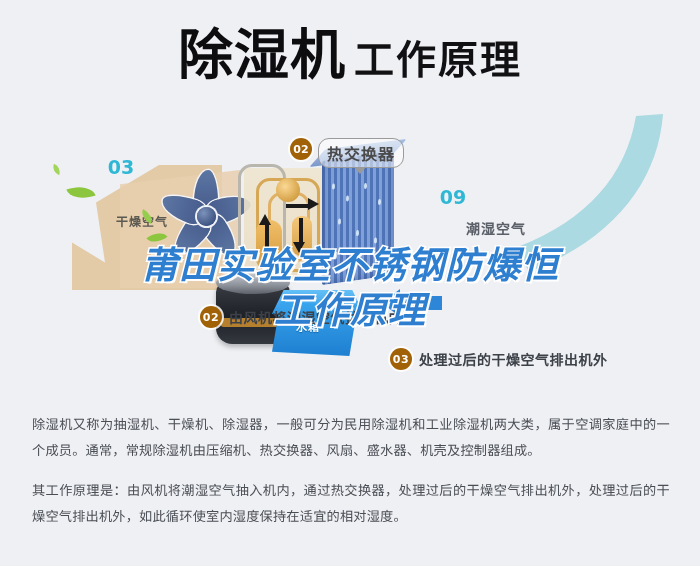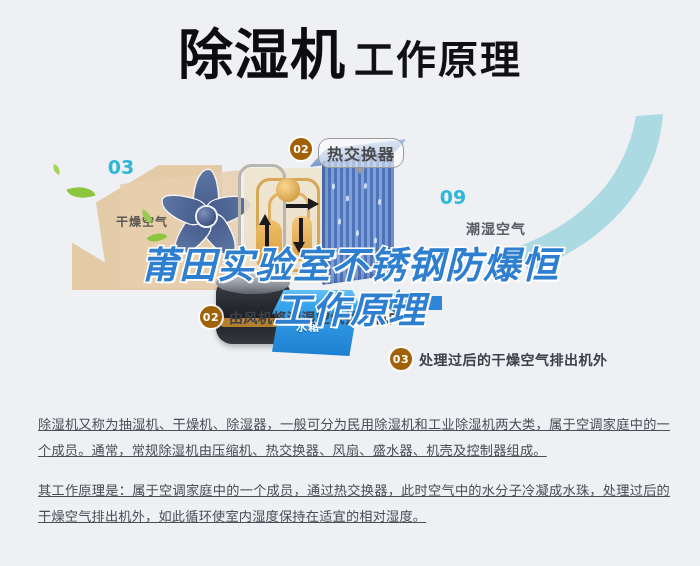--- a/index.html
+++ b/index.html
@@ -273,21 +273,21 @@
 
   
   .body-text{
     position:absolute;left:32px;top:412px;width:638px;
     font-size:13.2px;
     line-height:26px;
     color:#4a4e55;
     font-family:"DejaVu Sans","Liberation Sans",sans-serif;
     letter-spacing:.2px;
   }
-  .body-text p{margin:0 0 14px 6px;text-align:justify;text-decoration:underline;}
+  .body-text p{margin:0 0 14px 0;text-align:justify;}
   .body-text p:last-child{margin-bottom:0;}
 </style>
 </head>
 <body>
 
 <div class="page">
 
   <div class="title-row">
     <span class="title-a">除湿机</span><span class="title-b">工作原理</span>
   </div>
@@ -377,16 +377,16 @@
 
   </div>
 
   <div class="watermark">
     <span>莆田实验室不锈钢防爆恒</span>
     <span>工作原理</span>
   </div>
 
   <div class="body-text">
     <p>除湿机又称为抽湿机、干燥机、除湿器，一般可分为民用除湿机和工业除湿机两大类，属于空调家庭中的一个成员。通常，常规除湿机由压缩机、热交换器、风扇、盛水器、机壳及控制器组成。</p>
-    <p>其工作原理是：属于空调家庭中的一个成员，通过热交换器，此时空气中的水分子冷凝成水珠，处理过后的干燥空气排出机外，如此循环使室内湿度保持在适宜的相对湿度。</p>
+    <p>其工作原理是：由风机将潮湿空气抽入机内，通过热交换器，处理过后的干燥空气排出机外，处理过后的干燥空气排出机外，如此循环使室内湿度保持在适宜的相对湿度。</p>
   </div>
 
 </div>
 
 </body></html>

